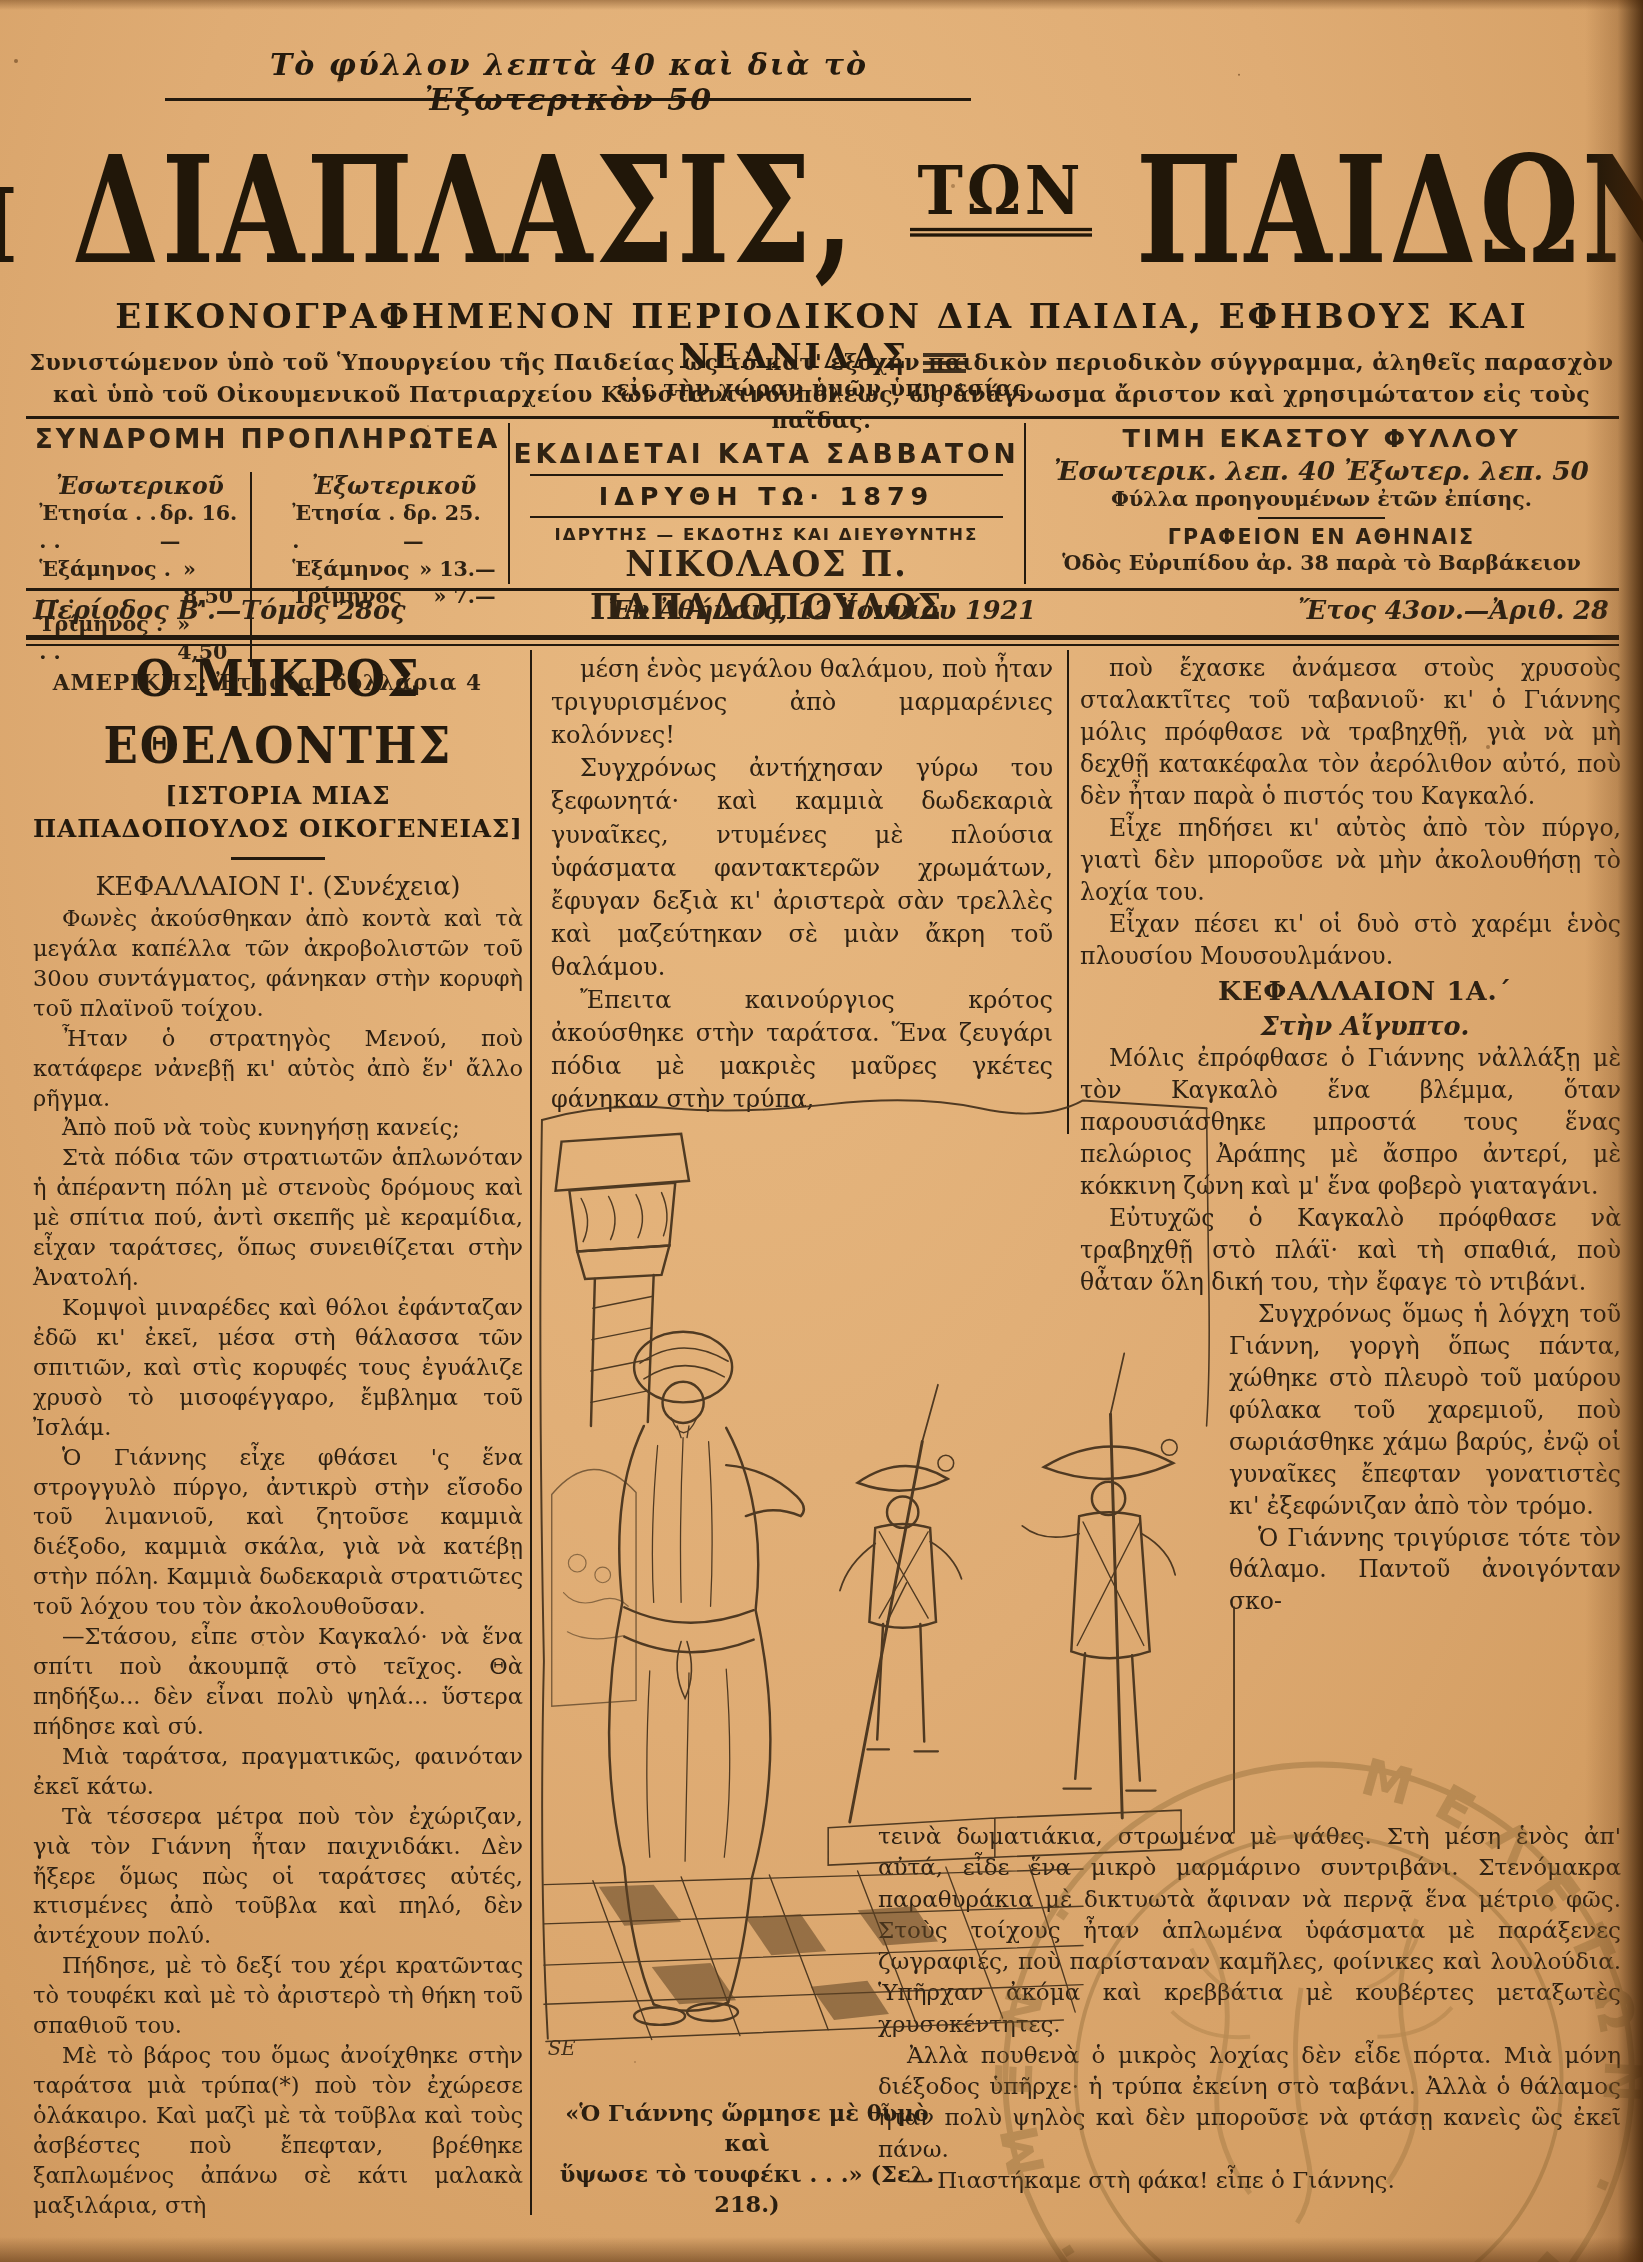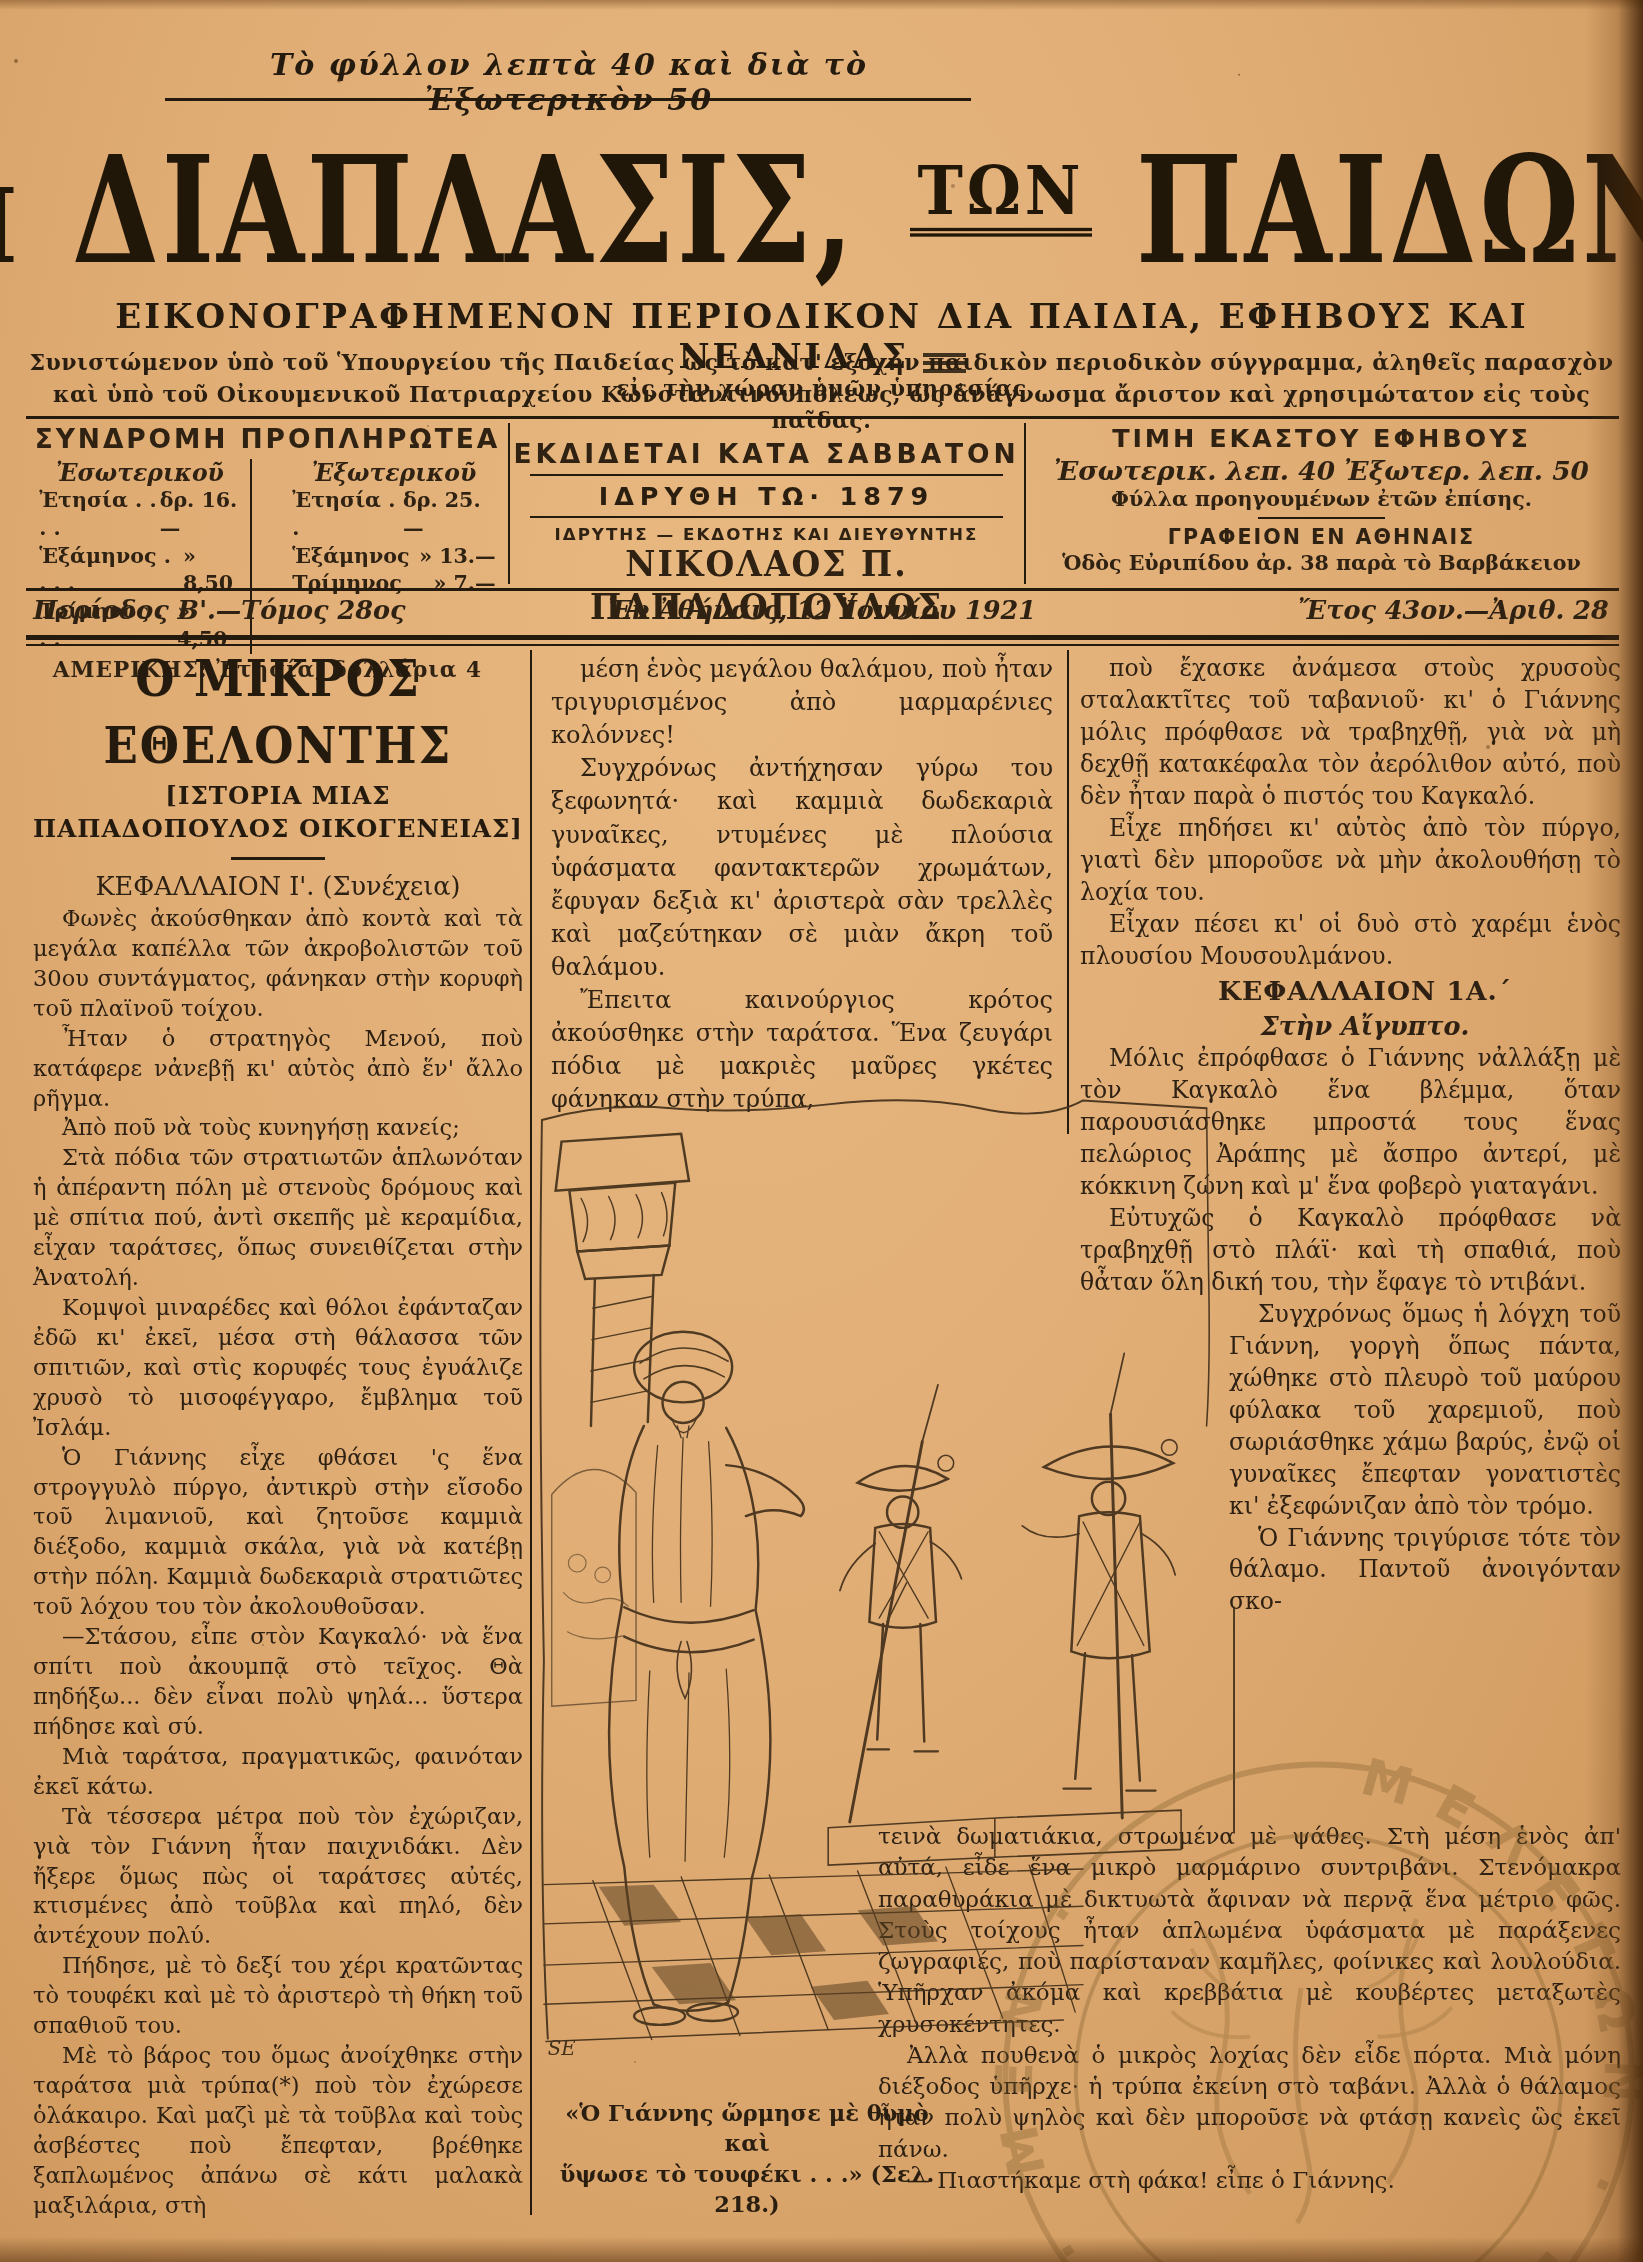--- a/index.html
+++ b/index.html
@@ -27,21 +27,21 @@
   .recommend{position:absolute;left:29px;width:1585px;text-align:center;
     font-size:22px;font-weight:bold;color:#2a1e10;letter-spacing:0.5px;}
   
   .rule-a{top:416px;left:25.5px;width:1593px;height:2.9px;}
   .infobox{position:absolute;top:421px;left:25.5px;width:1593px;height:167px;}
   .ib-vline{position:absolute;top:2px;width:2.9px;height:161px;background:#241a0e;}
   .cell{position:absolute;top:0;height:100%;}
   .sans{font-family:"DejaVu Sans", sans-serif;}
   .cell-left{left:3.9px;width:476px;}
   .sub-title{text-align:center;font-size:26.5px;font-weight:bold;letter-spacing:2.9px;margin-top:2px;}
-  .sub-cols{display:flex;margin-top:5px;gap:30px;}
+  .sub-cols{display:flex;margin-top:18px;gap:30px;}
   .sub-col{width:50%;padding:0 9.8px;box-sizing:border-box;}
   .sub-col.dom{border-right:2px solid #241a0e;}
   .sub-head{text-align:center;font-size:23.5px;font-weight:bold;font-style:italic;}
   .sub-row{display:flex;justify-content:space-between;font-size:20.6px;font-weight:bold;line-height:1.35;}
   .sub-amer{text-align:center;font-size:21.6px;font-weight:bold;margin-top:2.9px;letter-spacing:1px;}
   .cell-mid{left:487px;width:508px;text-align:center;}
   .mid-l1{font-size:26.5px;font-weight:bold;letter-spacing:3.9px;margin-top:17px;}
   .mid-rule{height:2px;background:#241a0e;margin:4.9px 17.6px;}
   .mid-l2{font-size:25.5px;font-weight:bold;letter-spacing:5.9px;color:#2a1e10;}
   .mid-l3{font-size:16.7px;font-weight:bold;letter-spacing:2px;margin-top:5.9px;}
@@ -168,21 +168,21 @@
     <div class="cell cell-mid">
       <div class="mid-l1 sans">ΕΚΔΙΔΕΤΑΙ ΚΑΤΑ ΣΑΒΒΑΤΟΝ</div>
       <div class="mid-rule"></div>
       <div class="mid-l2 sans">ΙΔΡΥΘΗ ΤΩ· 1879</div>
       <div class="mid-rule"></div>
       <div class="mid-l3 sans">ΙΔΡΥΤΗΣ — ΕΚΔΟΤΗΣ ΚΑΙ ΔΙΕΥΘΥΝΤΗΣ</div>
       <div class="mid-l4">ΝΙΚΟΛΑΟΣ Π. ΠΑΠΑΔΟΠΟΥΛΟΣ</div>
     </div>
 
     <div class="cell cell-right">
-      <div class="pr-title sans">ΤΙΜΗ ΕΚΑΣΤΟΥ ΕΦΗΒΟΥΣ</div>
+      <div class="pr-title sans">ΤΙΜΗ ΕΚΑΣΤΟΥ ΦΥΛΛΟΥ</div>
       <div class="pr-l1">Ἐσωτερικ. λεπ. 40  Ἐξωτερ. λεπ. 50</div>
       <div class="pr-l2">Φύλλα προηγουμένων ἐτῶν ἐπίσης.</div>
       <div class="pr-rule"></div>
       <div class="pr-office sans">ΓΡΑΦΕΙΟΝ ΕΝ ΑΘΗΝΑΙΣ</div>
       <div class="pr-addr">Ὁδὸς Εὐριπίδου ἀρ. 38 παρὰ τὸ Βαρβάκειον</div>
     </div>
   </div>
 
   <div class="rule rule-b"></div>
 

